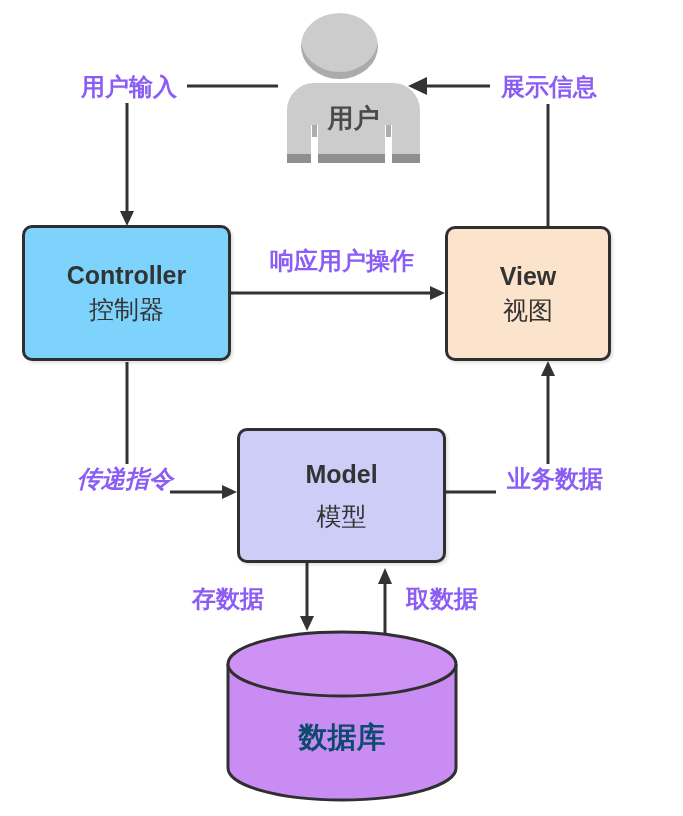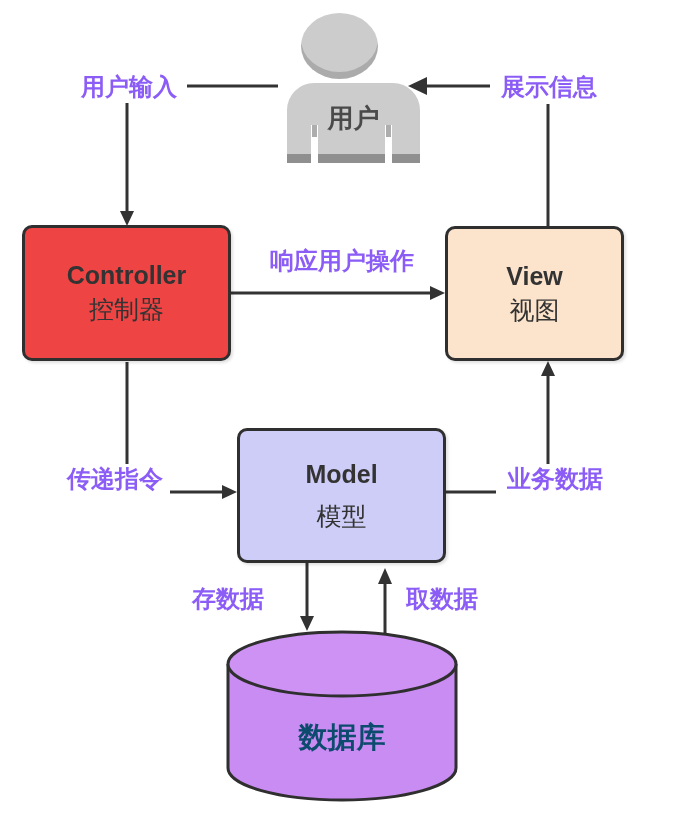--- a/index.html
+++ b/index.html
@@ -10,30 +10,30 @@
   #wires{position:absolute;left:0;top:0;width:683px;height:816px;}
   .node-box{
     position:absolute;box-sizing:border-box;
     border:3px solid #2f2f2f;border-radius:10px;
     display:flex;flex-direction:column;align-items:center;justify-content:center;
     box-shadow:2px 2px 3px rgba(0,0,0,0.12);
   }
   .node-title{font-size:25px;font-weight:bold;color:#333333;line-height:1.35;text-align:center;}
   .node-sub{font-size:25px;font-weight:normal;color:#333333;line-height:1.35;text-align:left;}
   #controller-box{left:22px;top:225px;width:209px;height:136px;}
-  #view-box{left:445px;top:226px;width:179px;height:135px;}
+  #view-box{left:445px;top:226px;width:166px;height:135px;}
   #model-box{left:237px;top:428px;width:209px;height:135px;gap:8px;}
   .edge-label{
     position:absolute;font-size:24px;font-weight:bold;color:#8b5cf6;
     text-align:center;white-space:nowrap;
   }
   #lbl-user-input{left:70px;top:71px;width:118px;}
   #lbl-display-info{left:489px;top:71px;width:120px;}
   #lbl-respond{left:244px;top:245px;width:196px;}
-  #lbl-pass-command{left:56px;top:463px;width:118px;}
+  #lbl-pass-command{left:66px;top:463px;width:118px;font-style:italic;}
   #lbl-business-data{left:494px;top:463px;width:122px;}
   #lbl-store-data{left:182px;top:583px;width:92px;}
   #lbl-fetch-data{left:396px;top:583px;width:92px;}
   
   #user-icon{position:absolute;left:278px;top:13px;width:133px;height:150px;}
   #user-head{
     position:absolute;left:23px;top:0;width:77px;height:66px;border-radius:50%;
     background:#cccccc;box-shadow:inset 0 -7px 0 rgba(0,0,0,0.16);
   }
   #user-torso{
@@ -108,21 +108,21 @@
       <div class="user-slit" id="user-slit-left">
         <div class="user-hand"></div>
       </div>
       <div class="user-slit" id="user-slit-right">
         <div class="user-hand"></div>
       </div>
       <div id="user-label">用户</div>
     </div>
   </div>
 
-  <div class="node-box" id="controller-box" style="background-color: #ef4444;">
+  <div class="node-box" id="controller-box" style="background-color: #7dd3fc;">
     <div class="node-title">Controller</div>
     <div class="node-sub">控制器</div>
   </div>
 
   <div class="node-box" id="view-box" style="background-color: rgb(252, 228, 204);">
     <div class="node-title">View</div>
     <div class="node-sub">视图</div>
   </div>
 
   <div class="node-box" id="model-box" style="background-color: rgb(205, 205, 247);">

